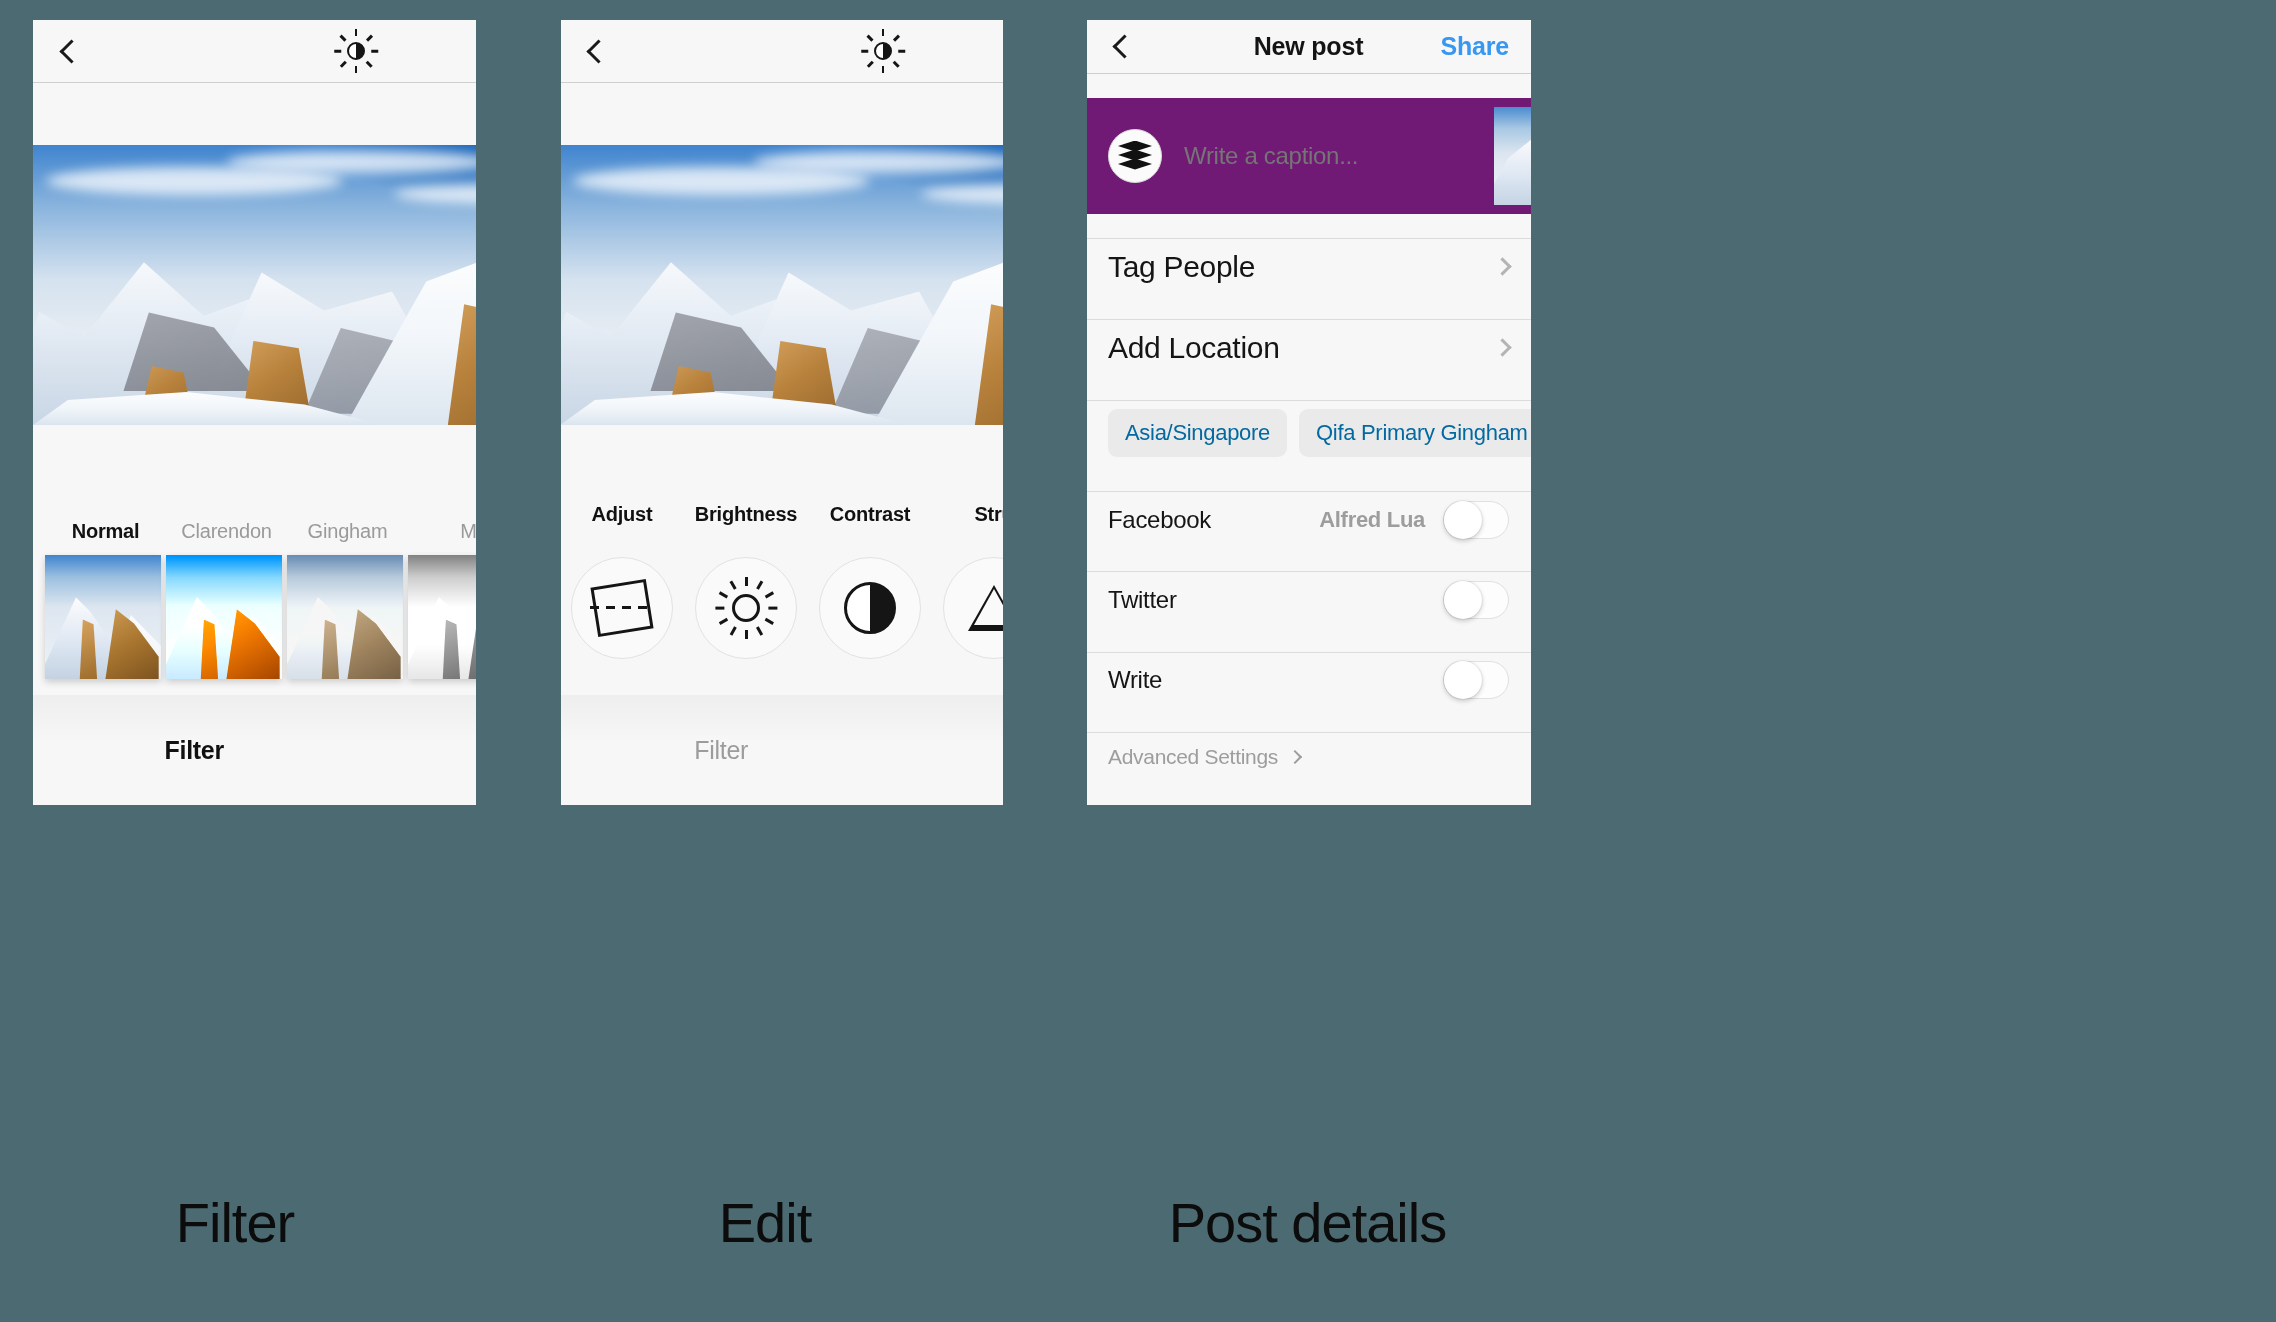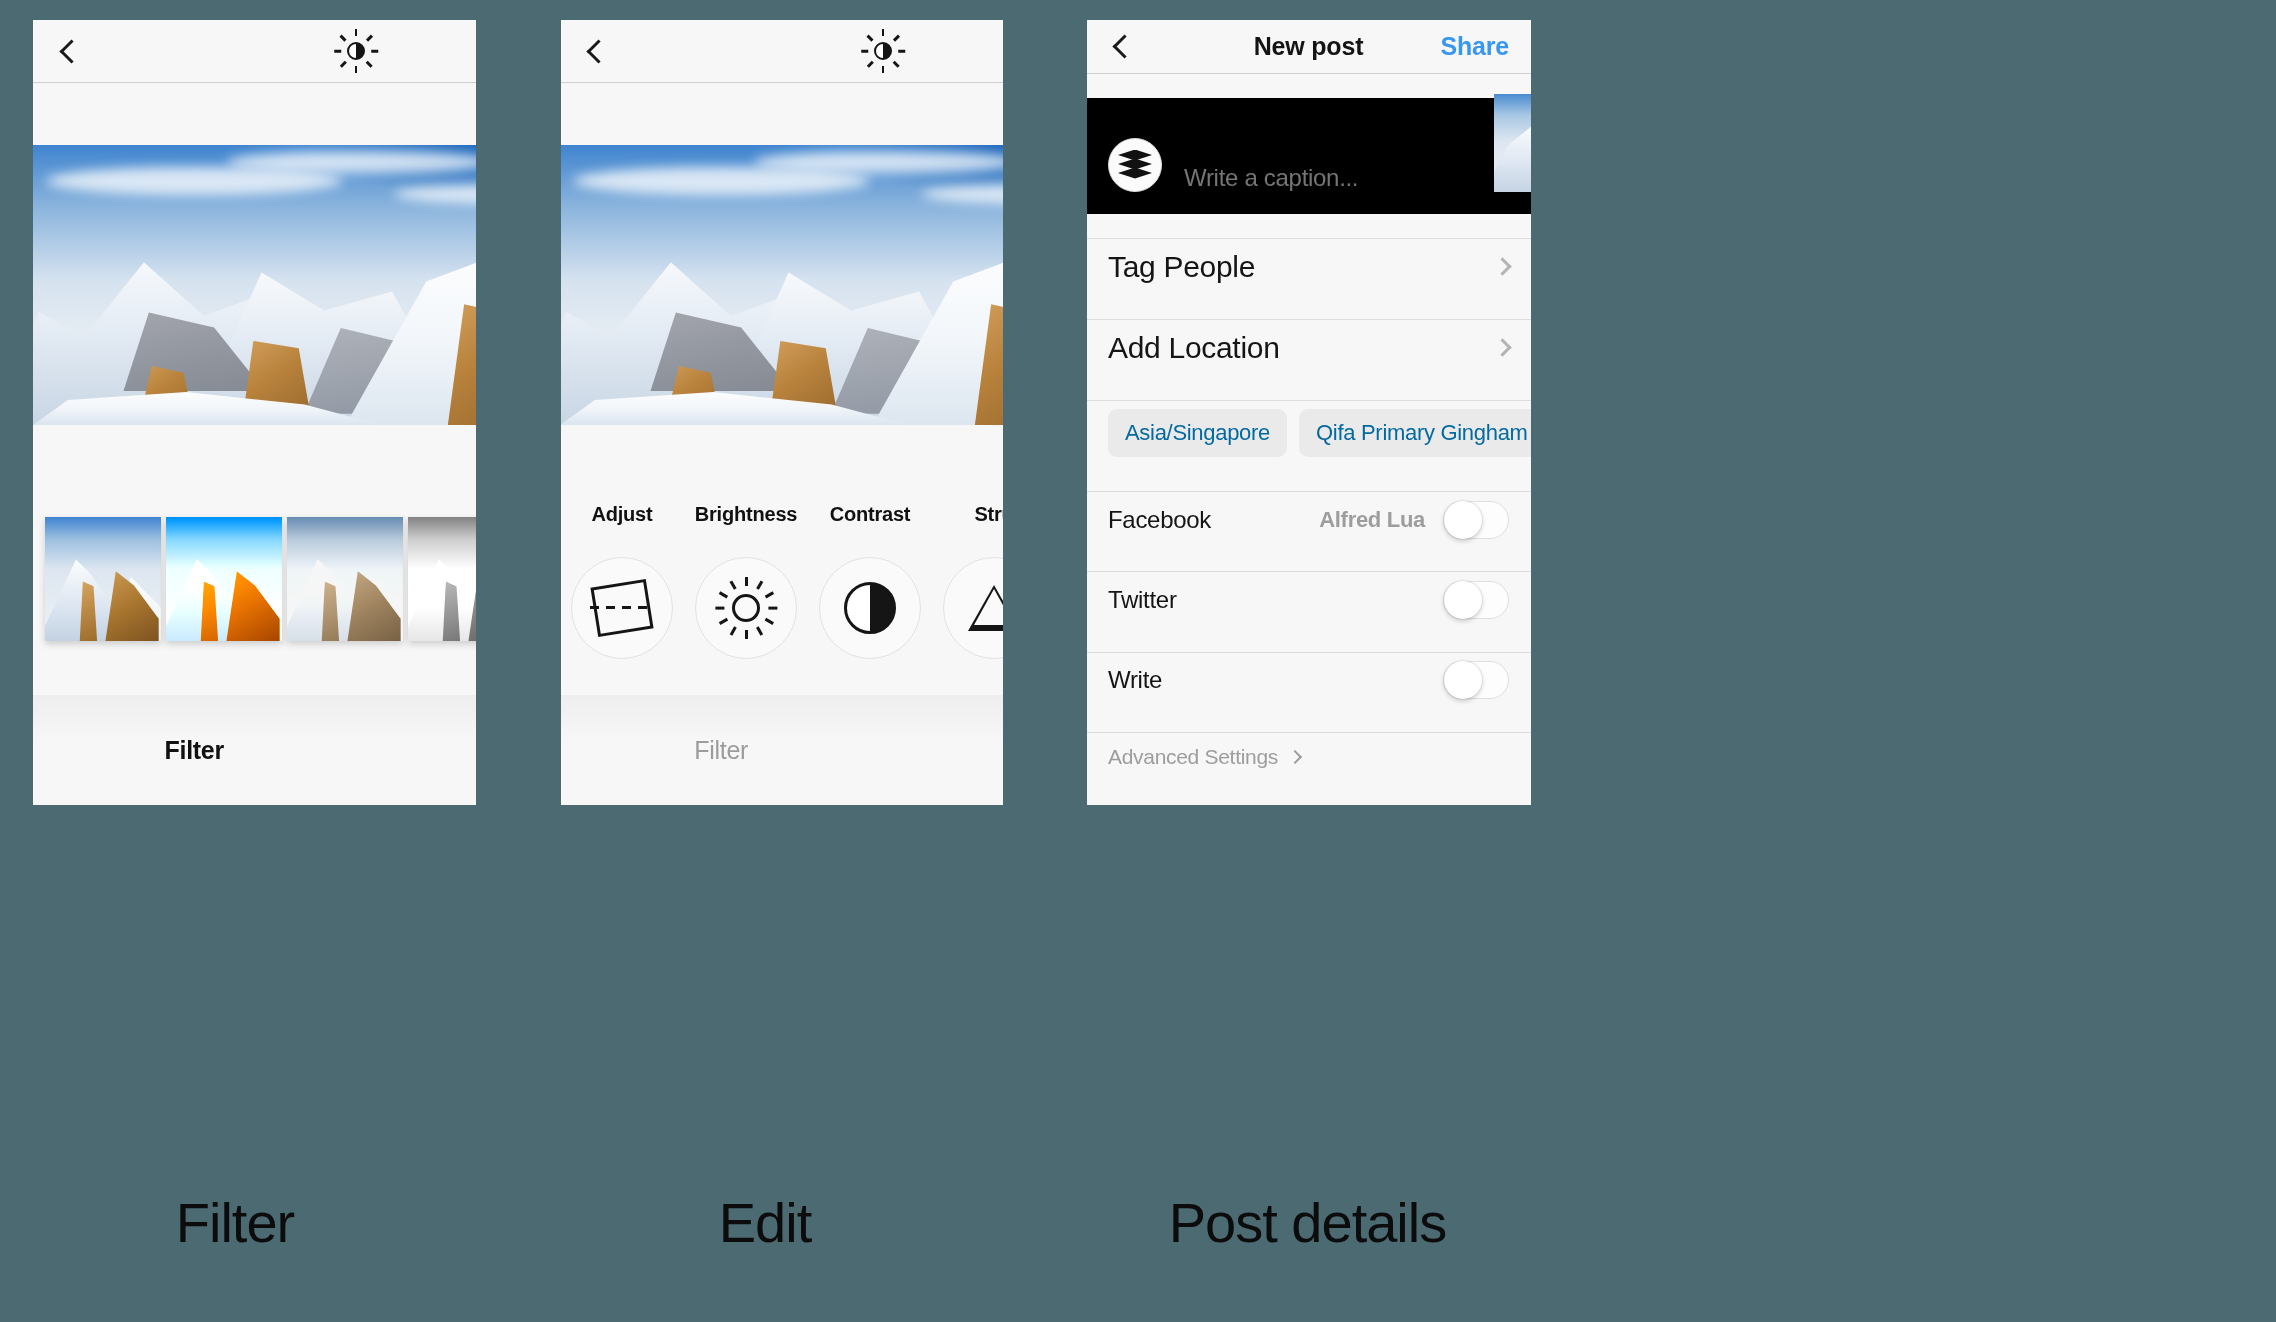--- a/index.html
+++ b/index.html
@@ -257,24 +257,24 @@
   }
   .btab {
     flex: 1; text-align: center;
     font-size: 25px; color: #9c9c9c;
     letter-spacing: -0.3px; cursor: pointer;
   }
   .btab.active { color: #111; font-weight: bold; }
 
   
   .pd-caption {
-    display: flex; align-items: flex-end;
+    display: flex; align-items: center;
     padding: 22px 30px 22px 22px;
     height: 116px;
-    background: #000000;
+    background: #701a75;
   }
   .avatar {
     width: 54px; height: 54px; border-radius: 50%;
     border: 1.5px solid #d8d8d8;
     display: flex; align-items: center; justify-content: center;
     flex: 0 0 auto; background: #fbfbfb;
   }
   .layers { position: relative; width: 34px; height: 30px; }
   .layers i {
     position: absolute; left: 0; width: 34px; height: 11px;
@@ -405,20 +405,26 @@
       <div class="darkrock" style="left:42%;top:62%;width:26%;height:34%;clip-path:polygon(0 100%,22% 10%,70% 30%,100% 100%);opacity:.45;"></div>
       <div class="snowfield" style="right:-2%;top:30%;width:54%;height:72%;clip-path:polygon(0 100%,24% 26%,52% 8%,100% 44%,100% 100%);"></div>
       <div class="rock" style="right:-4%;top:28%;width:40%;height:74%;clip-path:polygon(10% 100%,16% 22%,38% 6%,62% 18%,86% 10%,100% 36%,100% 100%);"></div>
       <div class="rock" style="right:16%;top:54%;width:22%;height:48%;clip-path:polygon(10% 100%,22% 6%,64% 16%,82% 100%);"></div>
       <div class="rock" style="left:30%;top:70%;width:16%;height:32%;clip-path:polygon(14% 100%,26% 0,70% 8%,84% 100%);"></div>
       <div class="rock" style="left:14%;top:78%;width:13%;height:24%;clip-path:polygon(16% 100%,34% 4%,72% 14%,86% 100%);"></div>
       <div class="snowfield" style="left:0;bottom:0;width:54%;height:14%;clip-path:polygon(0 100%,10% 36%,44% 16%,78% 48%,100% 100%);"></div>
     </div>
 
     <div class="filter-area">
+      <div class="filter-names">
+        <div class="fname active">Normal</div>
+        <div class="fname">Clarendon</div>
+        <div class="fname">Gingham</div>
+        <div class="fname">M</div>
+      </div>
       <div class="filter-thumbs">
         <div class="thumb">
           <div class="tsky"></div>
             <div class="tpeak"></div>
             <div class="tsnow"></div>
           <div class="trock"></div>
             <div class="tspire"></div>
         </div>
         <div class="thumb f-clarendon">
           <div class="tsky"></div>

